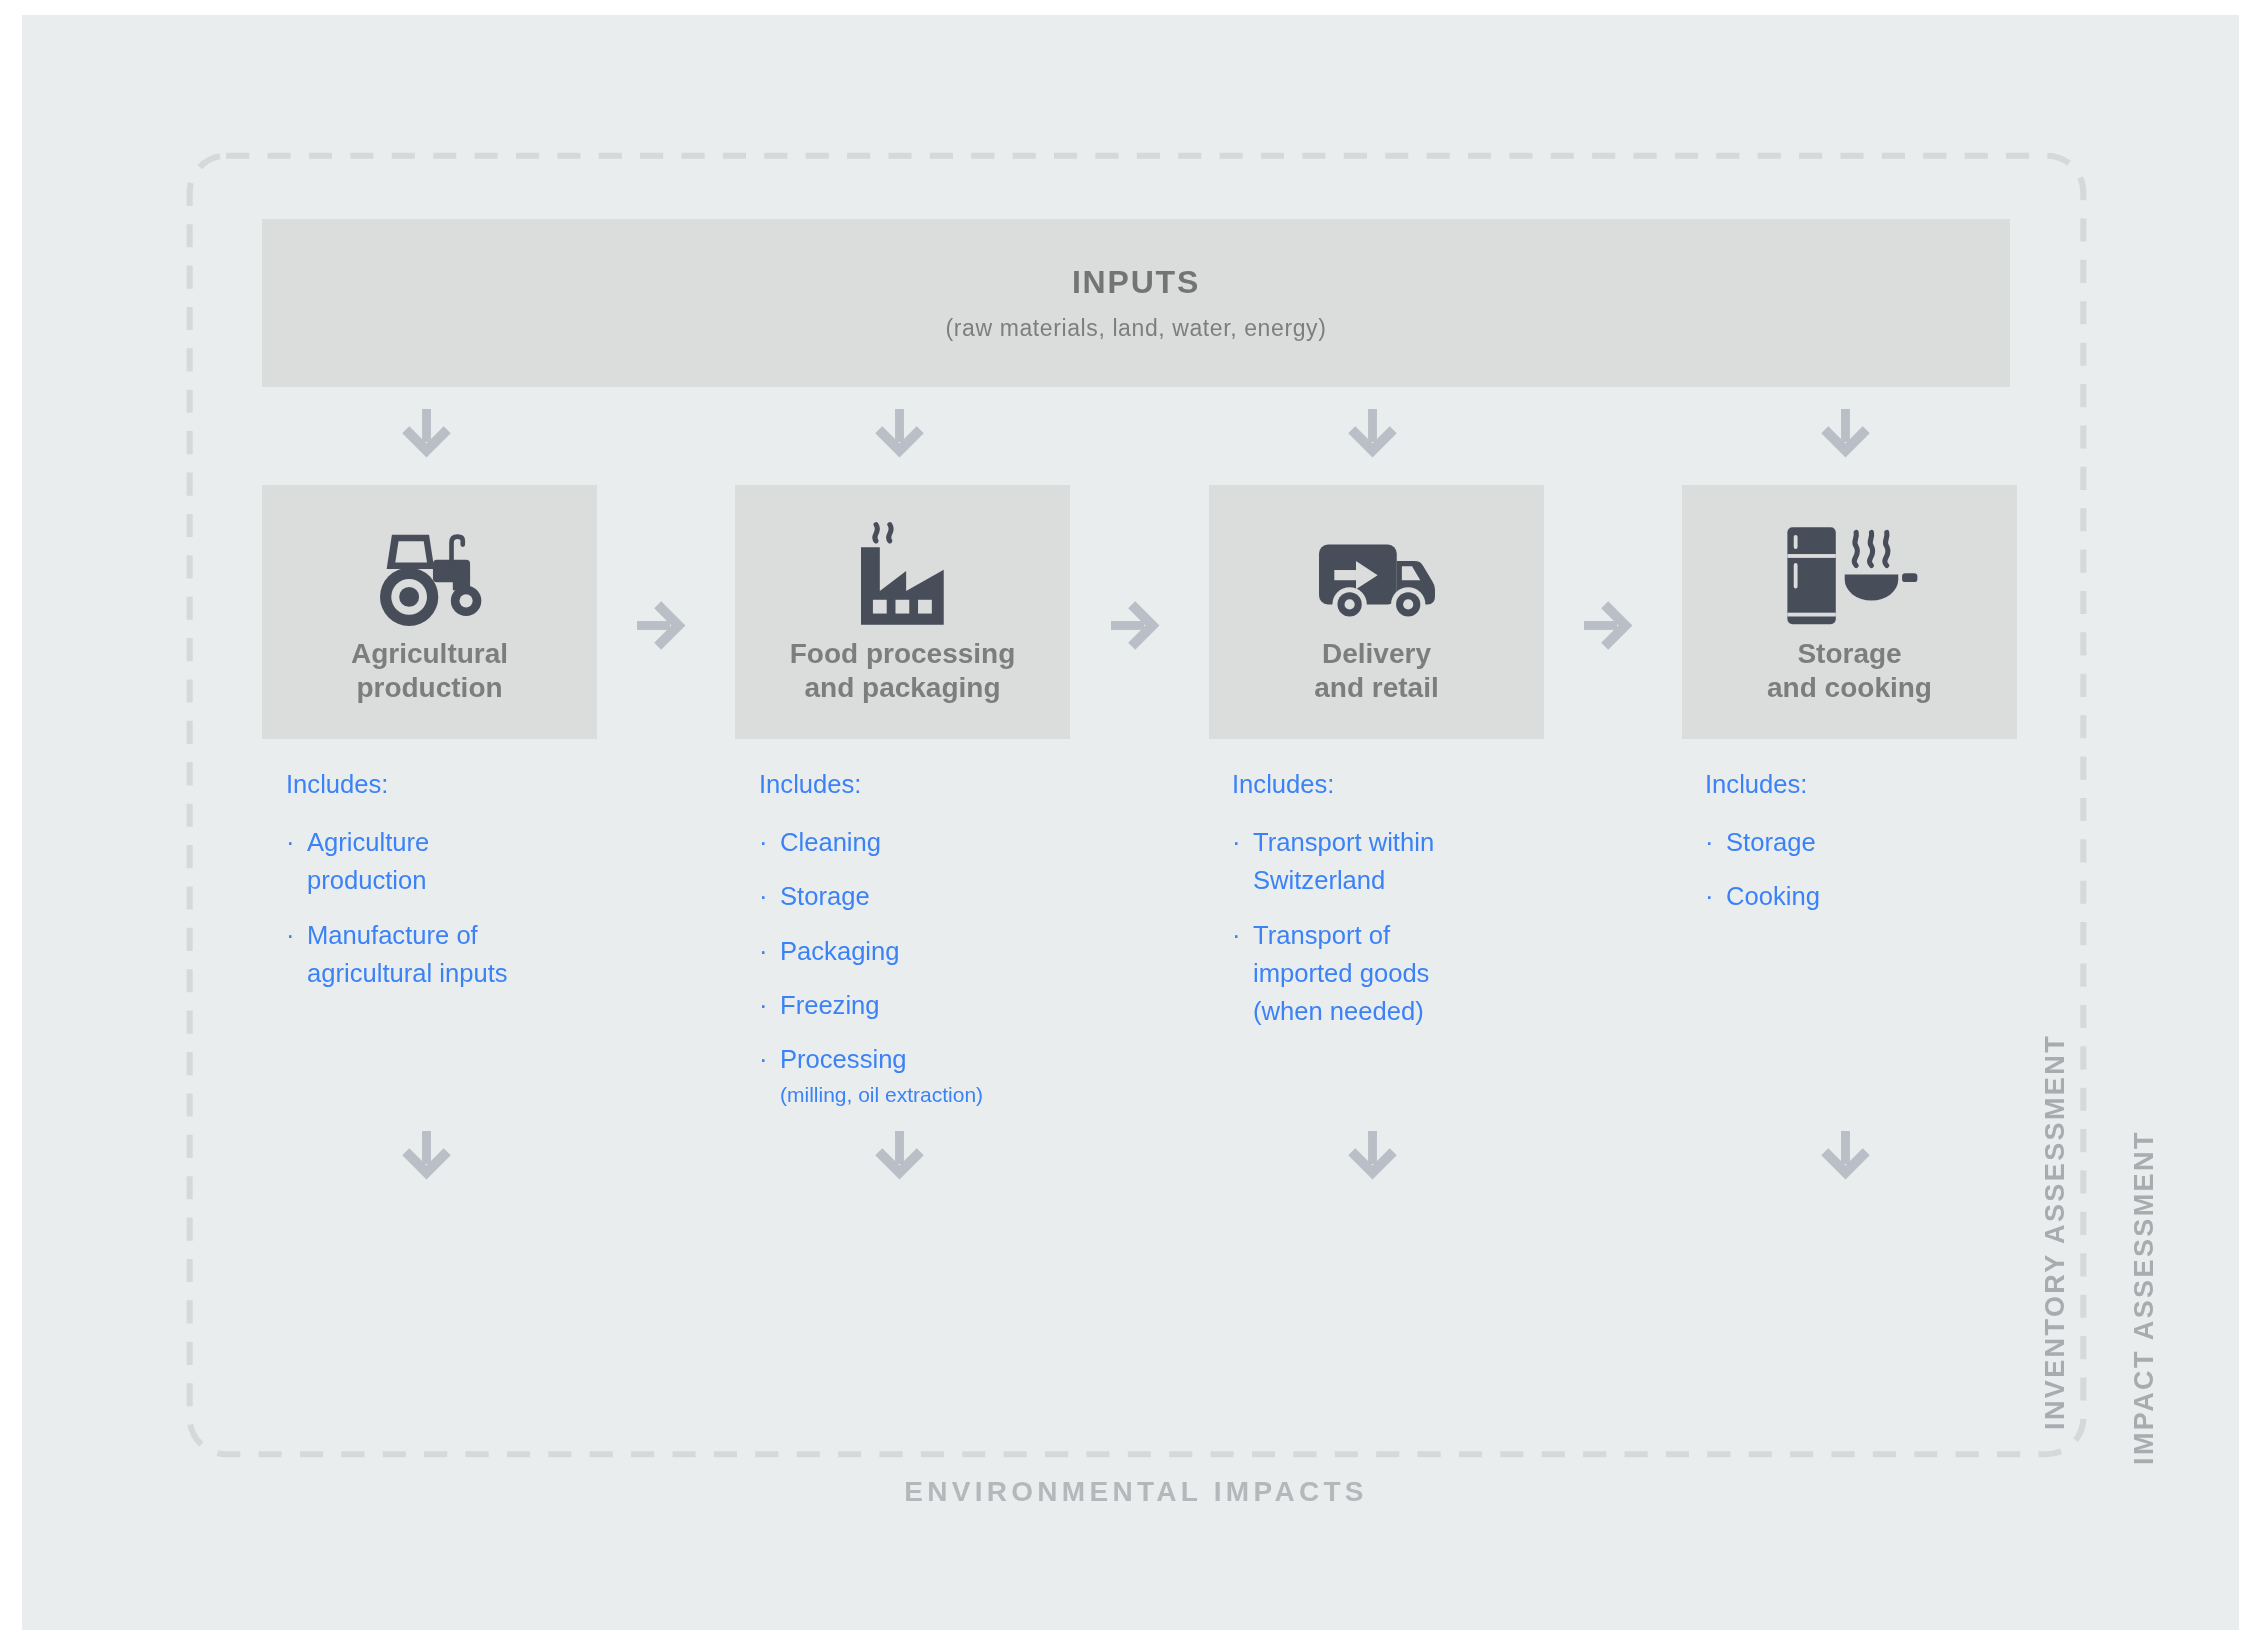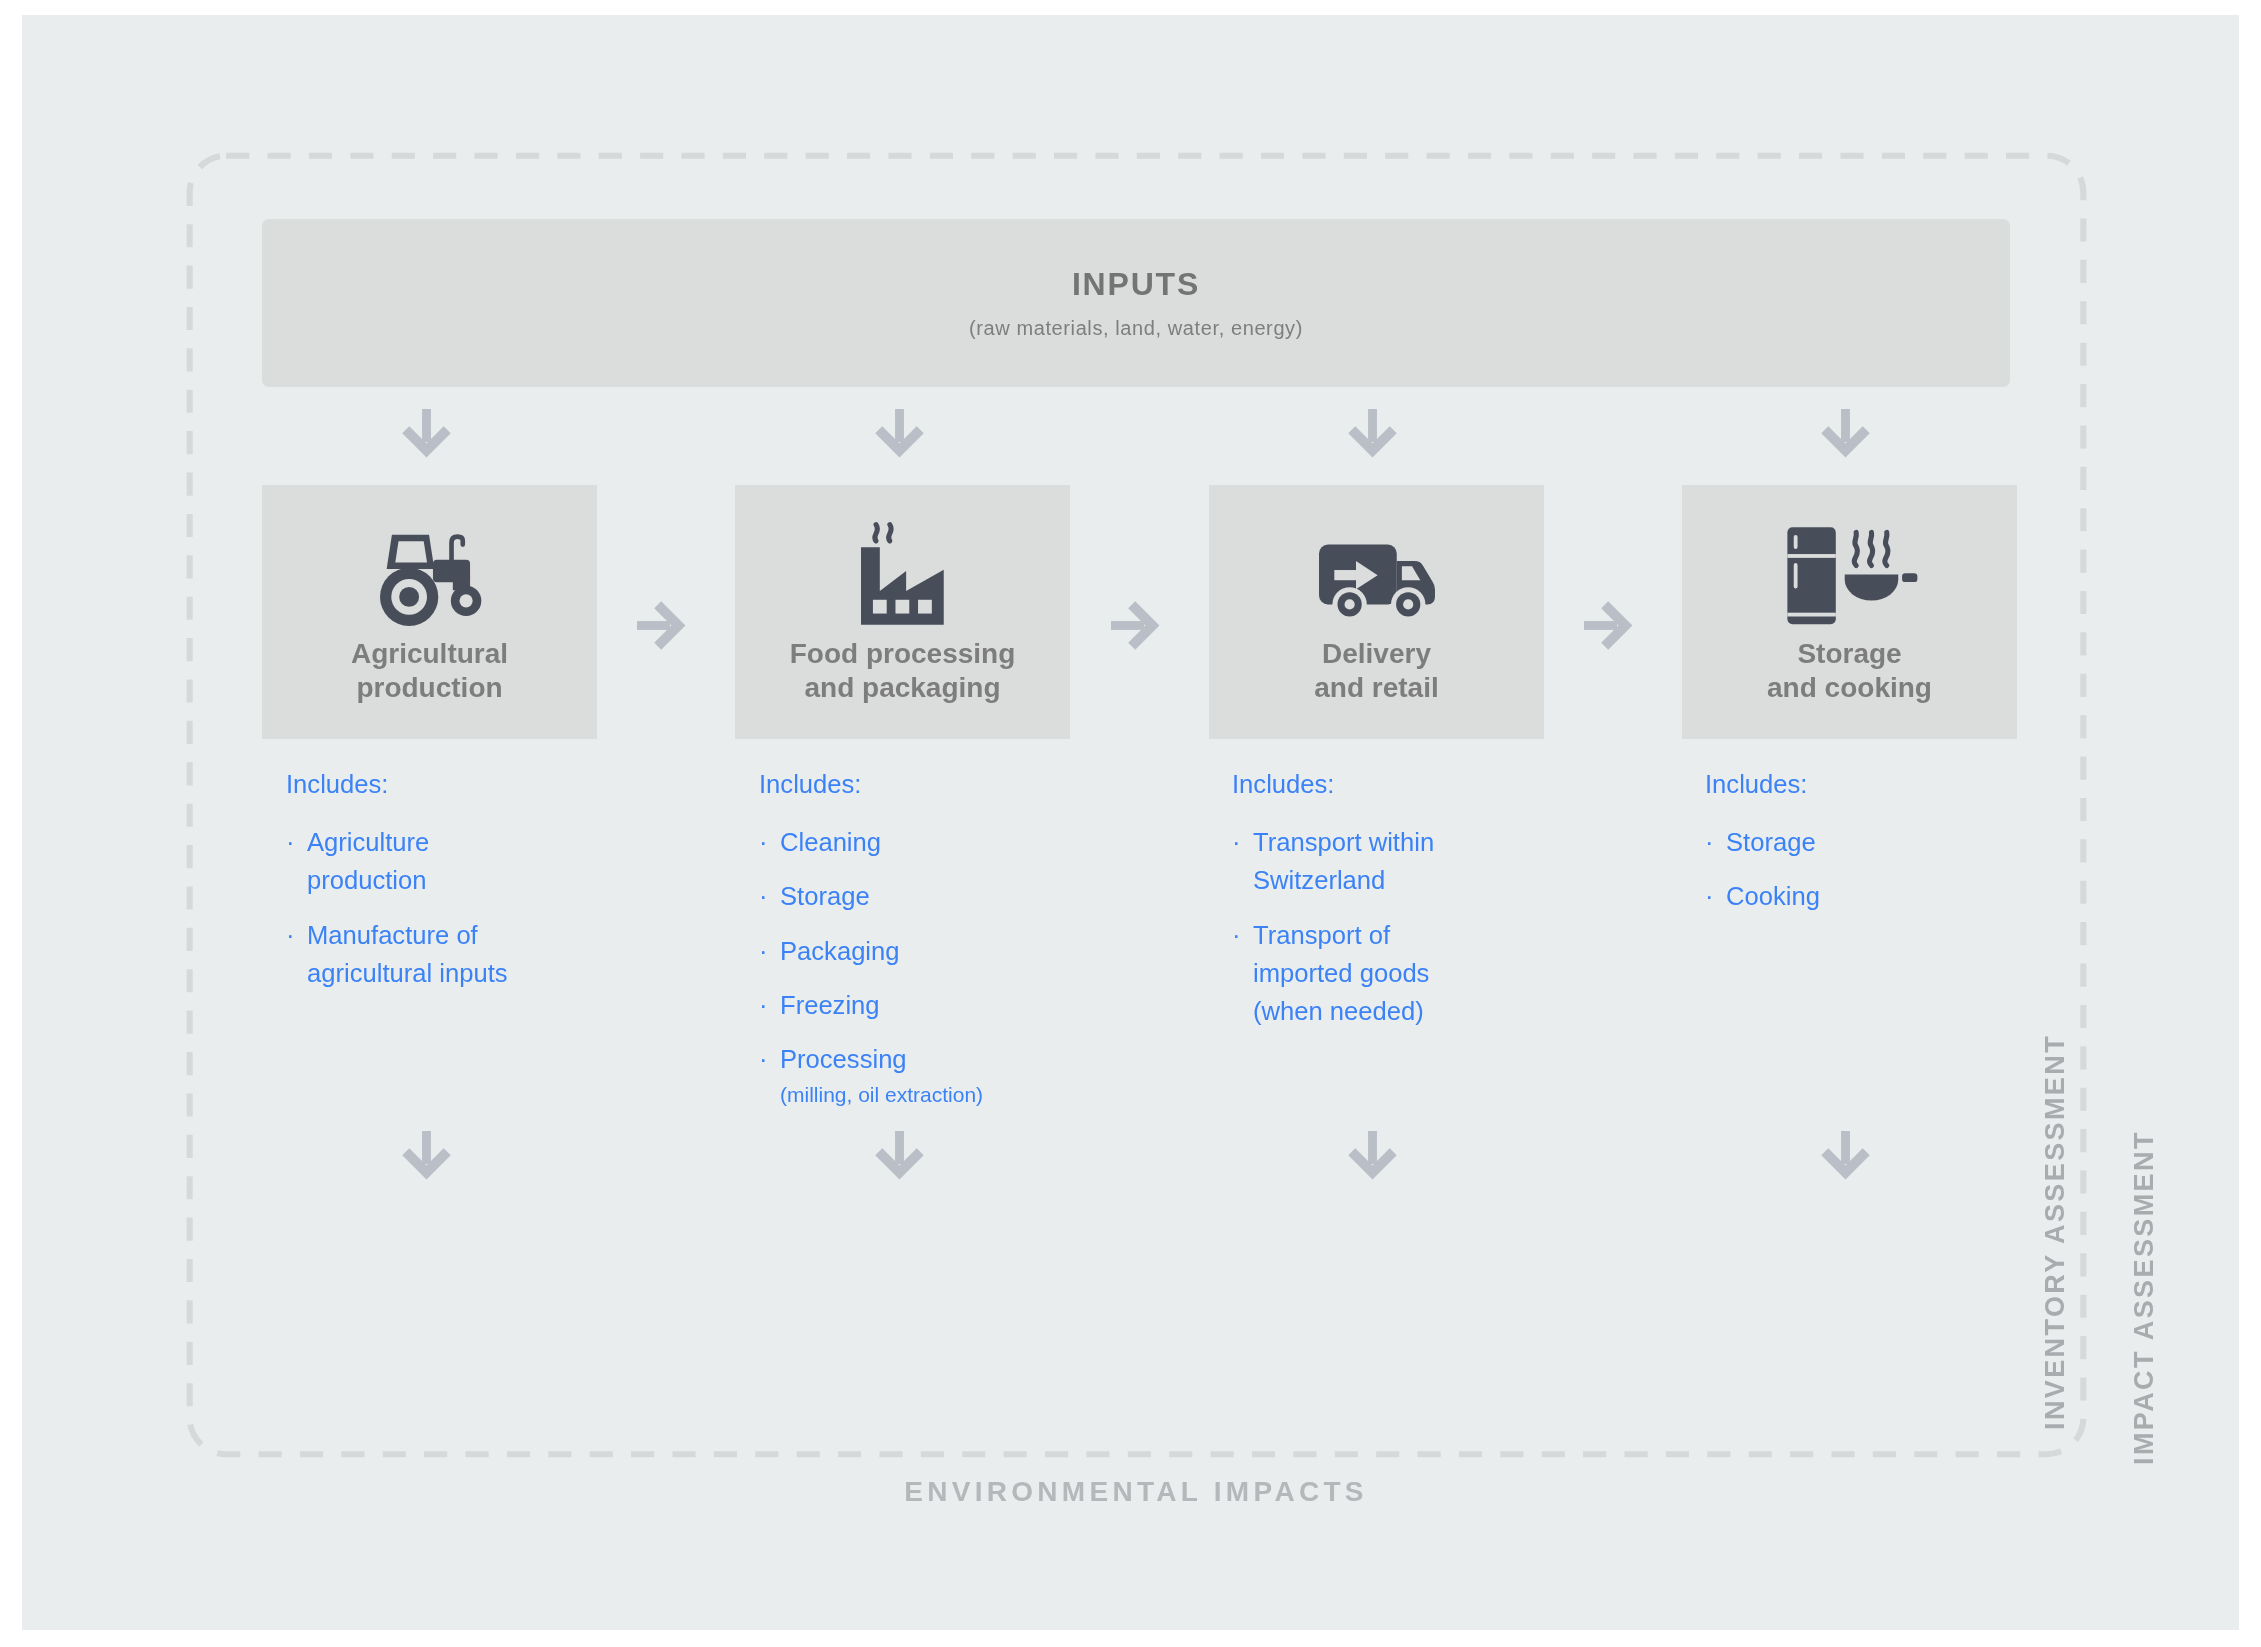--- a/index.html
+++ b/index.html
@@ -2,25 +2,25 @@
 <html style="font-size:9.7px"><head>
 <meta charset="utf-8">
 <style>
   html,body{margin:0;padding:0;background:#ffffff;}
   .canvas{position:relative;width:2261px;height:1648px;background:#ffffff;
           font-family:"Liberation Sans",sans-serif;overflow:hidden;}
   .panel{position:absolute;left:22px;top:14.6px;width:2217px;height:1615px;background:#e9edee;}
   .boundary{position:absolute;left:186px;top:152px;}
 
   .bar{position:absolute;left:262px;width:1748px;background:#dbdcdc;
-       display:flex;flex-direction:column;align-items:center;justify-content:center;border-radius:7px;}
+       display:flex;flex-direction:column;align-items:center;justify-content:center;}
   .bar.inputs{top:219px;height:168px;}
   .bar.outputs{top:1196px;height:192px;}
   .bar-title{font-size:32px;font-weight:700;color:#747474;letter-spacing:1.8px;}
-  .bar-sub{font-size:20px;color:#7e7e7e;margin-top:14px;letter-spacing:0.6px;}
+  .bar-sub{font-size:23px;color:#7e7e7e;margin-top:14px;letter-spacing:0.6px;}
 
   .stage{position:absolute;top:485px;width:335px;height:254px;background:#dbdcdc;
          display:flex;flex-direction:column;align-items:center;}
   .c1{left:262px}.c2{left:735px}.c3{left:1209px}.c4{left:1682px}
   .icon-box{height:125px;margin-top:18px;display:flex;align-items:flex-end;justify-content:center;color:#474d59;}
   .icon-box svg{display:block;}
   .stage-label{margin-top:8.5px;font-size:28px;line-height:1.22;font-weight:700;color:#7d7d7d;
                text-align:center;white-space:pre-line;}
 
   .arrow{position:absolute;width:51px;height:51px;color:#b9bec7;}

